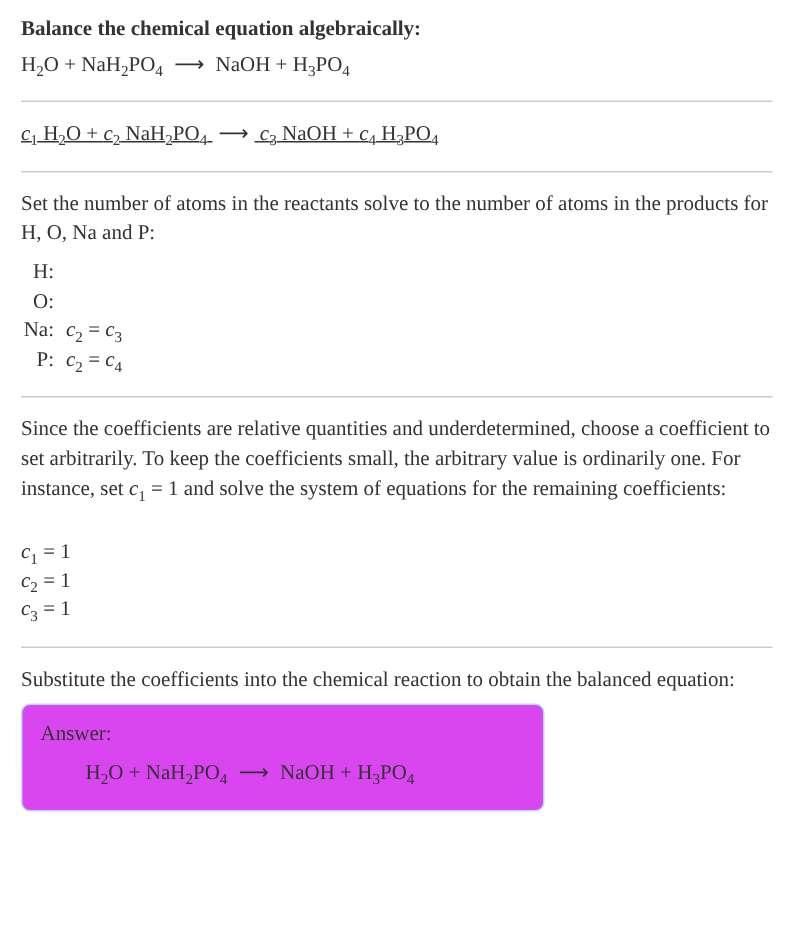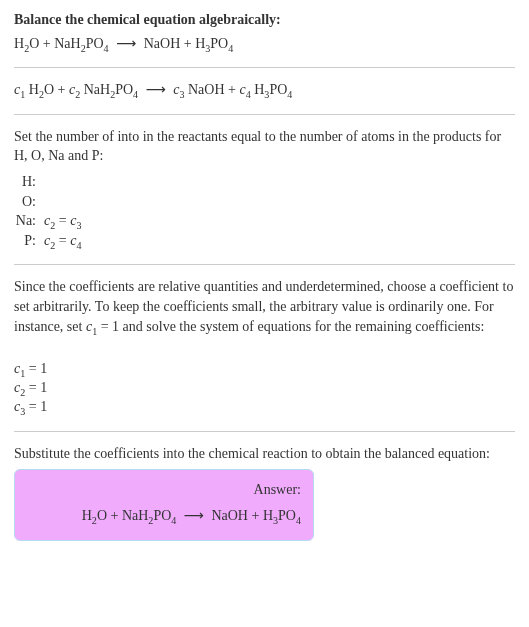--- a/index.html
+++ b/index.html
@@ -23,54 +23,53 @@
     .sub { font-size: 0.72em; vertical-align: sub; line-height: 0; }
     .arrow { display: inline-block; padding: 0 4px; }
     .ital { font-style: italic; }
     .table-wrap { margin-top: 6px; }
     .row { display: flex; align-items: baseline; }
     .row .lbl { width: 30px; text-align: right; padding-right: 8px; }
     .row .expr { }
     .coeffs { margin-top: 24px; }
     .coeffs div { line-height: 1.35; }
     .answer-box {
-      background: #f0abfc;
+      background: #d946ef;
       border: 1px solid #b6d9f2;
       border-radius: 6px;
       padding: 10px 12px 14px 12px;
-      width: 300px;
+      width: 349px;
       margin-top: 6px;
-      text-align: right;
     }
     .answer-label { margin-bottom: 6px; }
     .answer-eq { padding-left: 30px; }
     .intro-text { }
   </style>
 </head>
 <body>
 
 <div class="section">
   <div class="prompt-line">Balance the chemical equation algebraically:</div>
   <div class="eq">
     H<span class="sub">2</span>O + NaH<span class="sub">2</span>PO<span class="sub">4</span>
     <span class="arrow">⟶</span>
     NaOH + H<span class="sub">3</span>PO<span class="sub">4</span>
   </div>
 </div>
 
 <div class="section">
-  <div class="eq" style="margin-top:4px;">
+  <div class="eq" style="margin-top:4px;text-decoration:underline;">
     <span class="ital">c</span><span class="sub">1</span> H<span class="sub">2</span>O + <span class="ital">c</span><span class="sub">2</span> NaH<span class="sub">2</span>PO<span class="sub">4</span>
     <span class="arrow">⟶</span>
     <span class="ital">c</span><span class="sub">3</span> NaOH + <span class="ital">c</span><span class="sub">4</span> H<span class="sub">3</span>PO<span class="sub">4</span>
   </div>
 </div>
 
 <div class="section">
-  <div class="intro-text">Set the number of into in the reactants equal to the number of atoms in the products for H, O, Na and P:</div>
+  <div class="intro-text">Set the number of atoms in the reactants solve to the number of atoms in the products for H, O, Na and P:</div>
   <div class="table-wrap">
     <div class="row">
       <div class="lbl">H:</div>
     </div>
     <div class="row">
       <div class="lbl">O:</div>
     </div>
     <div class="row">
       <div class="lbl">Na:</div>
       <div class="expr"><span class="ital">c</span><span class="sub">2</span> = <span class="ital">c</span><span class="sub">3</span></div>

